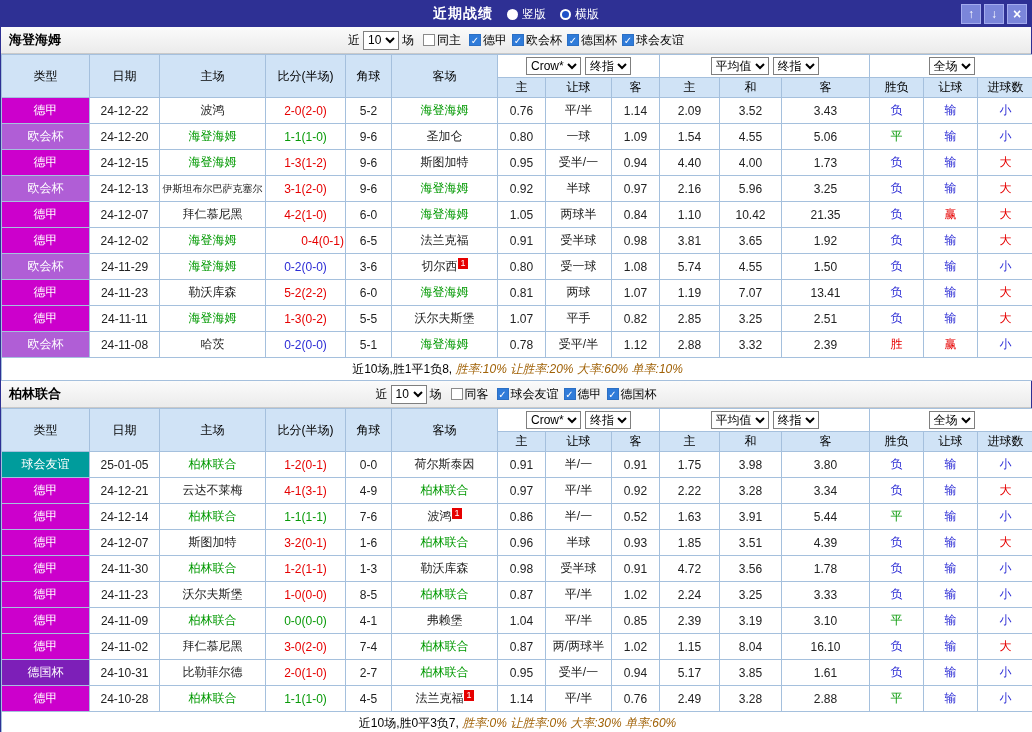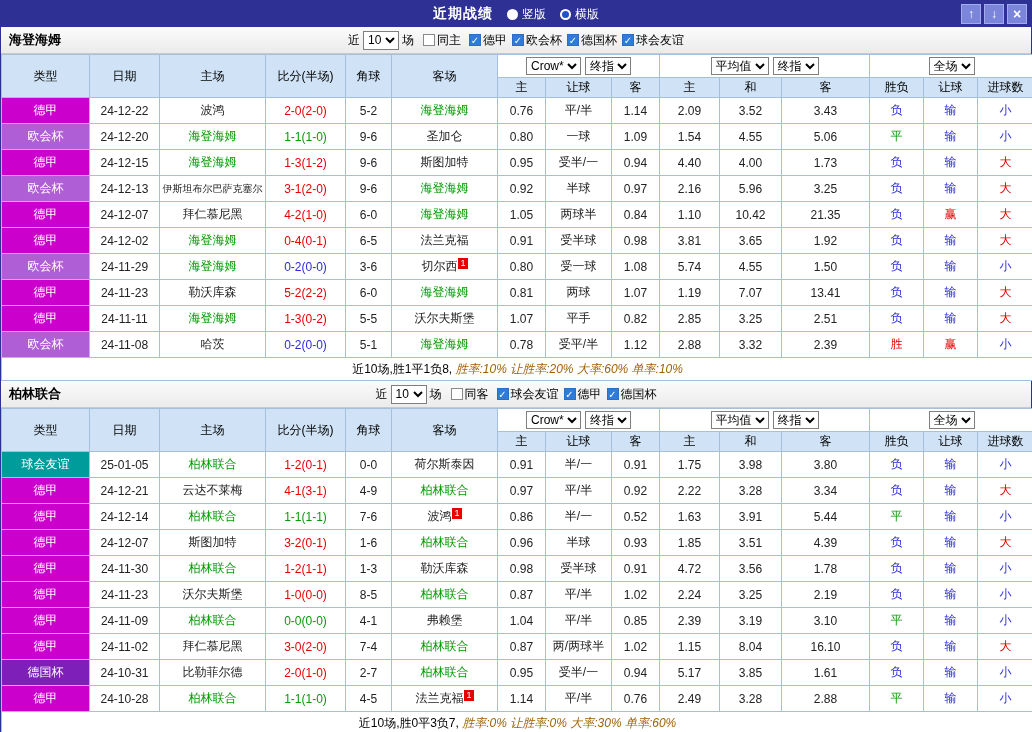--- a/index.html
+++ b/index.html
@@ -228,21 +228,21 @@
             <td>10.42</td>
             <td>21.35</td>
             <td style="color: rgb(43, 43, 213);">负</td>
             <td style="color: rgb(230, 0, 0);">赢</td>
             <td style="color: rgb(230, 0, 0);">大</td>
           </tr>
           <tr>
             <td class="type-td" style="background: rgb(204, 0, 204);">德甲</td>
             <td>24-12-02</td>
             <td><span style="color: rgb(0, 153, 0);">海登海姆</span></td>
-            <td style="color: rgb(230, 0, 0);">0-4(0-1)</td>
+            <td style="color: rgb(230, 0, 0); text-align: right;">0-4(0-1)</td>
             <td>6-5</td>
             <td><span>法兰克福</span></td>
             <td>0.91</td>
             <td>受半球</td>
             <td>0.98</td>
             <td>3.81</td>
             <td>3.65</td>
             <td>1.92</td>
             <td style="color: rgb(43, 43, 213);">负</td>
             <td style="color: rgb(43, 43, 213);">输</td>
@@ -493,21 +493,21 @@
             <td>24-11-23</td>
             <td><span>沃尔夫斯堡</span></td>
             <td style="color: rgb(230, 0, 0);">1-0(0-0)</td>
             <td>8-5</td>
             <td><span style="color: rgb(0, 153, 0);">柏林联合</span></td>
             <td>0.87</td>
             <td>平/半</td>
             <td>1.02</td>
             <td>2.24</td>
             <td>3.25</td>
-            <td>2.19</td>
+            <td>3.33</td>
             <td style="color: rgb(43, 43, 213);">负</td>
             <td style="color: rgb(43, 43, 213);">输</td>
             <td style="color: rgb(43, 43, 213);">小</td>
           </tr>
           <tr>
             <td class="type-td" style="background: rgb(204, 0, 204);">德甲</td>
             <td>24-11-09</td>
             <td><span style="color: rgb(0, 153, 0);">柏林联合</span></td>
             <td style="color: rgb(8, 154, 8);">0-0(0-0)</td>
             <td>4-1</td>

